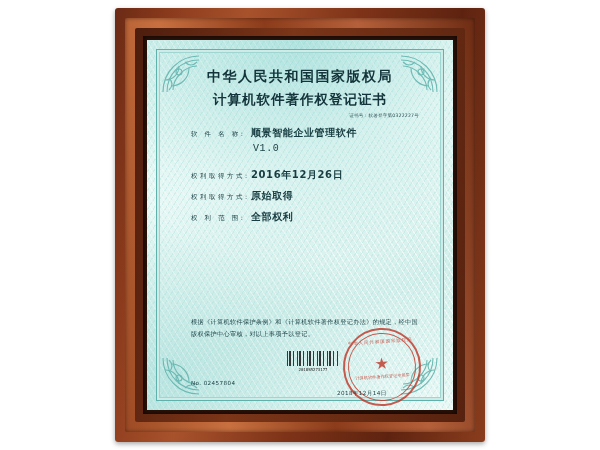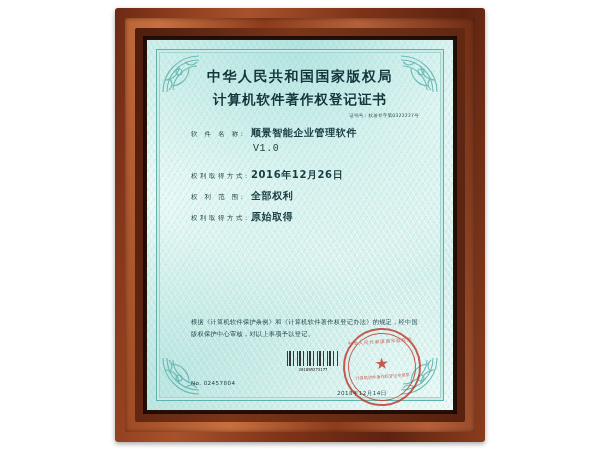--- a/index.html
+++ b/index.html
@@ -364,26 +364,26 @@
         <div class="field-row">
           <div class="field-label">软 件 名 称:</div>
           <div class="field-value">顺景智能企业管理软件</div>
         </div>
         <div class="version-row">V1.0</div>
         <div class="field-row">
           <div class="field-label">权利取得方式:</div>
           <div class="field-value">2016年12月26日</div>
         </div>
         <div class="field-row">
+          <div class="field-label">权利取得方式:</div>
+          <div class="field-value">原始取得</div>
+        </div>
+        <div class="field-row">
           <div class="field-label">权 利 范 围:</div>
           <div class="field-value">全部权利</div>
-        </div>
-        <div class="field-row">
-          <div class="field-label">权利取得方式:</div>
-          <div class="field-value">原始取得</div>
         </div>
       </div>
 
       <div class="legal">根据《计算机软件保护条例》和《计算机软件著作权登记办法》的规定，经中国版权保护中心审核，对以上事项予以登记。</div>
 
       <div class="barcode"></div>
       <div class="barcode-text">2018SR273177</div>
 
       <div class="seal">
         <div class="seal-inner"></div>

